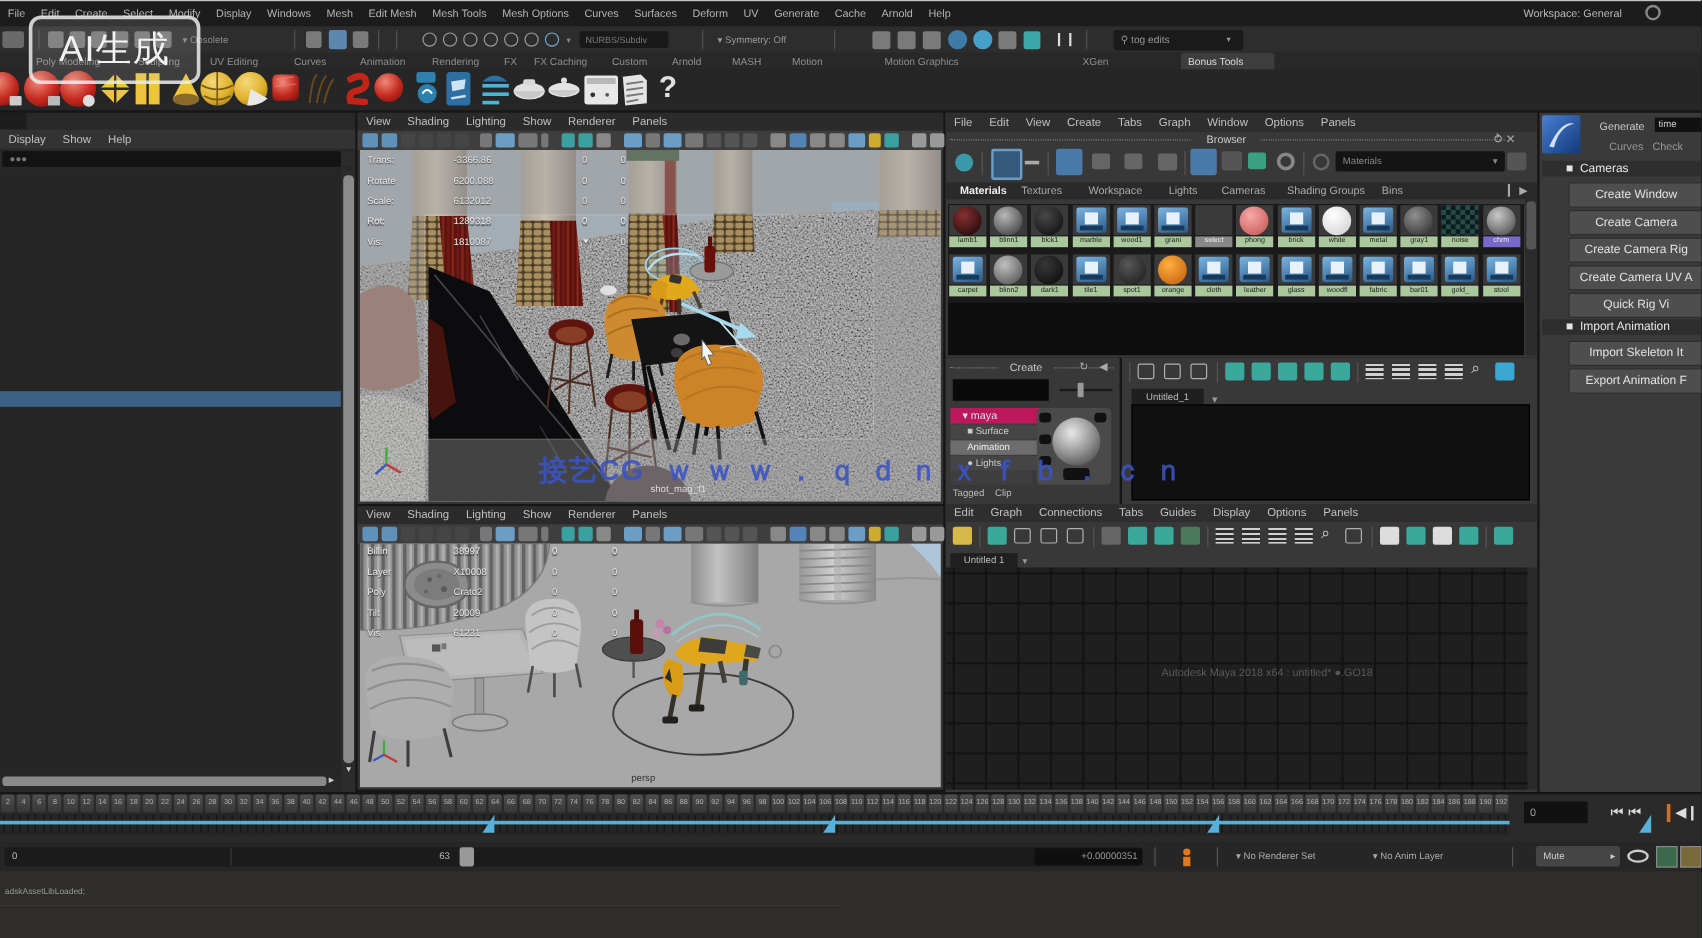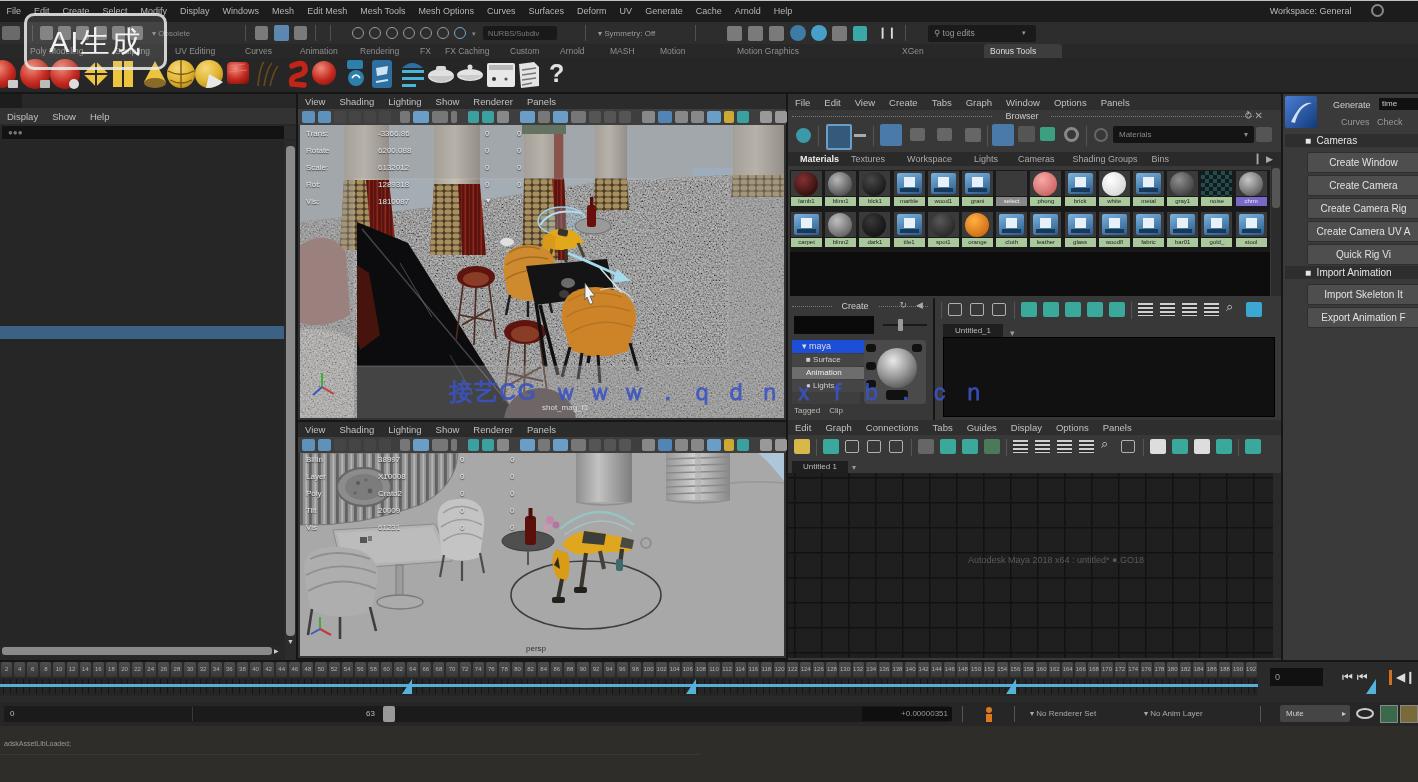--- a/index.html
+++ b/index.html
@@ -758,21 +758,21 @@
 
 <div id="createp" class="abs" style="left:788px;top:298px;width:145px;height:122px;background:#383838;">
   <div class="abs" style="left:4px;top:8px;width:136px;border-top:1px dotted #777;"></div>
   <div class="abs" style="left:44px;top:3px;width:46px;background:#383838;color:#ccc;font-size:9px;text-align:center;">Create</div>
   <div class="abs" style="right:26px;top:2px;color:#aaa;font-size:9px;">↻</div>
   <div class="abs" style="right:10px;top:2px;color:#aaa;font-size:9px;">◀</div>
   <div class="abs" style="left:6px;top:18px;width:80px;height:18px;background:#0a0a0a;"></div>
   <div class="abs" style="left:95px;top:26px;width:44px;height:2px;background:#1a1a1a;"></div>
   <div class="abs" style="left:110px;top:21px;width:5px;height:12px;background:#999;border-radius:1px;"></div>
   <div class="abs" style="left:4px;top:42px;width:68px;height:64px;background:#3e3e3e;">
-    <div class="abs" style="left:0;top:0;width:68px;height:13px;background:#1d4ed8;color:#ddd;font-size:9px;padding-left:10px;line-height:13px;">▾ maya</div>
+    <div class="abs" style="left:0;top:0;width:68px;height:13px;background:#be185d;color:#ddd;font-size:9px;padding-left:10px;line-height:13px;">▾ maya</div>
     <div class="abs" style="left:0;top:14px;width:68px;height:12px;background:#454545;color:#ccc;font-size:8px;padding-left:14px;line-height:12px;">■ Surface</div>
     <div class="abs" style="left:0;top:27px;width:68px;height:12px;background:#6d6d6d;color:#eee;font-size:8px;padding-left:14px;line-height:12px;">Animation</div>
     <div class="abs" style="left:0;top:40px;width:68px;height:12px;background:#454545;color:#ccc;font-size:8px;padding-left:14px;line-height:12px;">● Lights</div>
   </div>
   <div class="abs" style="left:76px;top:42px;width:62px;height:64px;background:#4a4a4a;border-radius:4px;">
     <div class="abs" style="left:13px;top:8px;width:40px;height:40px;border-radius:50%;background:radial-gradient(circle at 40% 32%,#e8e8e8,#9a9a9a 45%,#4e4e4e 85%);"></div>
     <div class="abs" style="left:2px;top:4px;width:10px;height:8px;background:#111;border-radius:3px;"></div>
     <div class="abs" style="left:2px;top:22px;width:10px;height:8px;background:#111;border-radius:3px;"></div>
     <div class="abs" style="left:2px;top:40px;width:10px;height:8px;background:#111;border-radius:3px;"></div>
     <div class="abs" style="left:48px;top:4px;width:10px;height:8px;background:#111;border-radius:3px;"></div>

